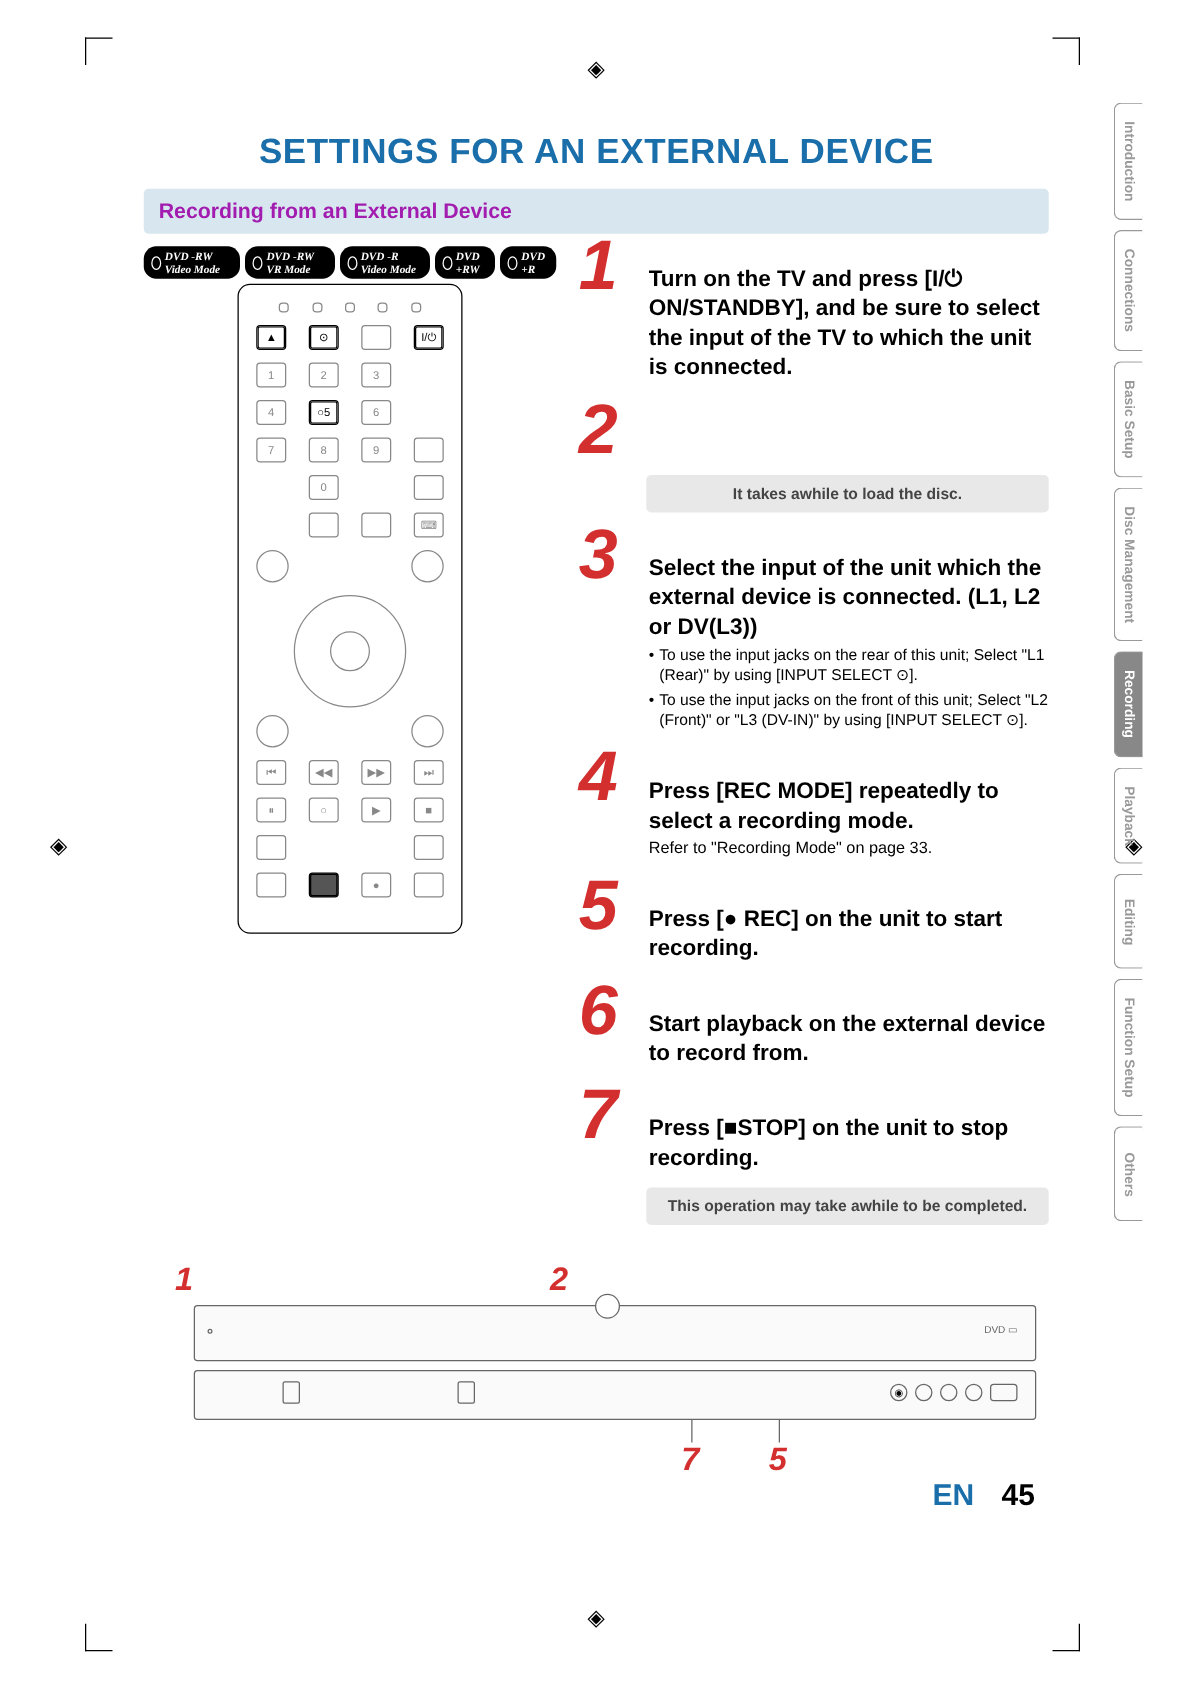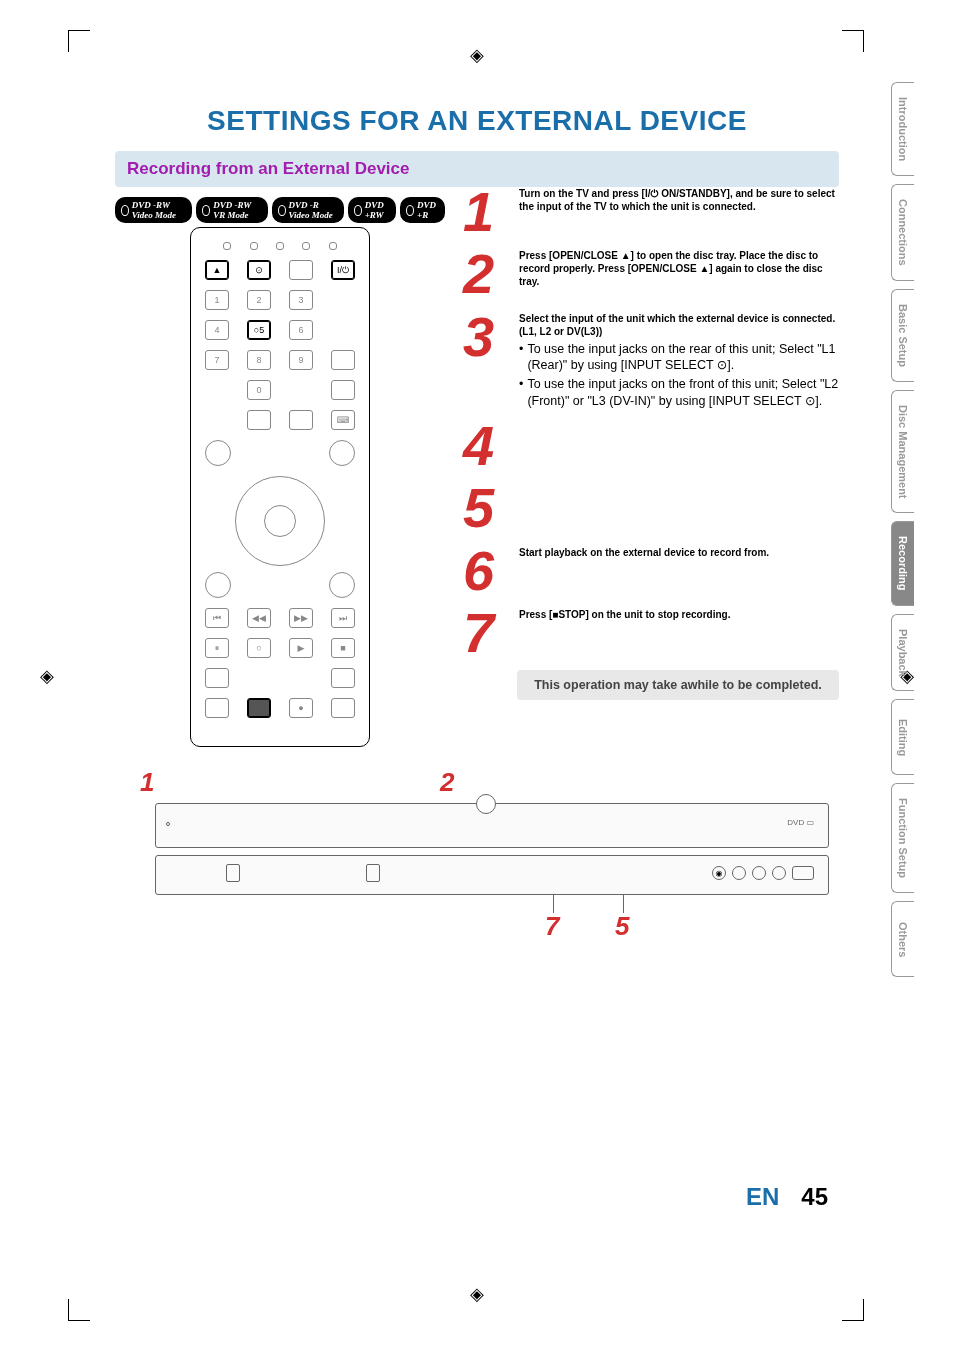--- a/index.html
+++ b/index.html
@@ -31,21 +31,21 @@
 .rbtn{border:1px solid #888;border-radius:3px;display:flex;align-items:center;justify-content:center;font-size:9px;color:#888;}
 .rbtn.sq{width:24px;height:20px;}
 .rbtn.sm{width:8px;height:8px;}
 .rbtn.circle{border-radius:50%;width:26px;height:26px;}
 .rbtn.hl{border-color:#000;color:#000;box-shadow:0 0 0 1px #000 inset;}
 .remote-dpad{width:90px;height:90px;border:1px solid #888;border-radius:50%;margin:6px auto;position:relative;}
 .remote-dpad::after{content:"";position:absolute;inset:28px;border:1px solid #888;border-radius:50%;}
 .steps .step{display:flex;gap:10px;margin-bottom:12px;}
 .step-num{font-size:56px;font-weight:900;font-style:italic;color:#d32f2f;line-height:.9;min-width:46px;text-align:left;font-family:Arial Black,Arial,sans-serif;}
 .step-body{flex:1;}
-.step-bold{font-weight:bold;font-size:10px;line-height:1.3;}
+.step-bold{font-weight:bold;font-size:18px;line-height:1.3;margin-top:25px;}
 .step-text{font-size:13px;line-height:1.3;margin-top:2px;}
 .bullet{display:flex;gap:4px;font-size:12.5px;line-height:1.3;margin-top:3px;justify-content:center;}
 .bullet::before{content:"•";}
 .note-box{background:#e8e8e8;border-radius:4px;padding:8px 14px;font-weight:bold;color:#444;font-size:12.5px;text-align:center;margin:8px 0 8px 54px;}
 .device-diagram{margin-top:24px;position:relative;height:190px;}
 .dcall{position:absolute;font-size:26px;font-weight:900;font-style:italic;color:#d32f2f;font-family:Arial Black,Arial,sans-serif;}
 .unit-top{position:absolute;left:40px;right:10px;top:32px;height:45px;border:1px solid #666;background:#fafafa;border-radius:3px;}
 .unit-bottom{position:absolute;left:40px;right:10px;top:84px;height:40px;border:1px solid #666;background:#fafafa;border-radius:3px;}
 .tabs{position:absolute;right:40px;top:82px;display:flex;flex-direction:column;gap:8px;}
 .tab{writing-mode:vertical-rl;border:1px solid #999;border-right:none;border-radius:6px 0 0 6px;padding:14px 5px;font-size:11px;font-weight:bold;color:#999;text-align:center;min-height:76px;display:flex;align-items:center;justify-content:center;}
@@ -181,44 +181,49 @@
 
         <div class="step">
           <div class="step-num">1</div>
           <div class="step-body">
               <div class="step-bold">Turn on the TV and press [I/⏻ ON/STANDBY], and be sure to select the input of the TV to which the unit is connected.</div>
             </div>
         </div>
 
         <div class="step">
           <div class="step-num">2</div>
-          <div class="step-body">
-              <div class="step-bold">Press [OPEN/CLOSE ▲] to open the disc tray. Place the disc to record properly. Press [OPEN/CLOSE ▲] again to close the disc tray.</div>
-            </div>
-        </div>
+        </div>
+        <div class="note-box">It takes awhile to load the disc.</div>
 
         <div class="step">
           <div class="step-num">3</div>
           <div class="step-body">
             <div class="step-bold">Select the input of the unit which the external device is connected. (L1, L2 or DV(L3))</div>
             <div class="bullet">
                 <span>To use the input jacks on the rear of this unit; Select "L1 (Rear)" by using [INPUT SELECT ⊙].</span>
               </div>
             <div class="bullet">
                 <span>To use the input jacks on the front of this unit; Select "L2 (Front)" or "L3 (DV-IN)" by using [INPUT SELECT ⊙].</span>
               </div>
           </div>
         </div>
 
         <div class="step">
           <div class="step-num">4</div>
+          <div class="step-body">
+            <div class="step-bold">Press [REC MODE] repeatedly to select a recording mode.</div>
+            <div class="step-text">Refer to "Recording Mode" on page 33.</div>
+          </div>
         </div>
 
         <div class="step">
           <div class="step-num">5</div>
+          <div class="step-body">
+              <div class="step-bold">Press [● REC] on the unit to start recording.</div>
+            </div>
         </div>
 
         <div class="step">
           <div class="step-num">6</div>
           <div class="step-body">
               <div class="step-bold">Start playback on the external device to record from.</div>
             </div>
         </div>
 
         <div class="step">

